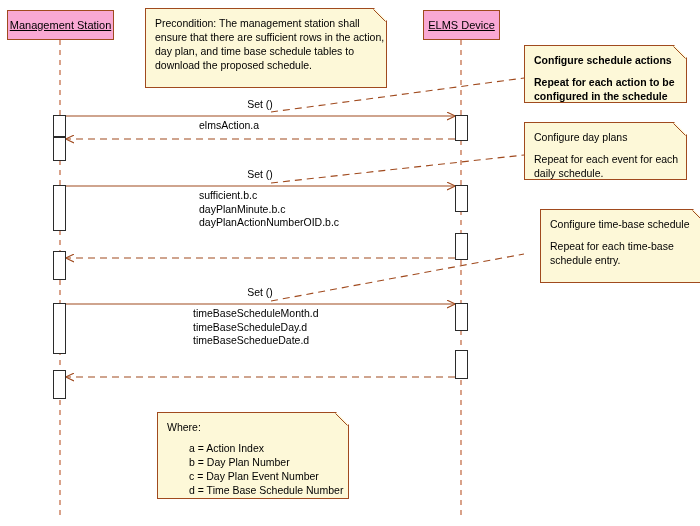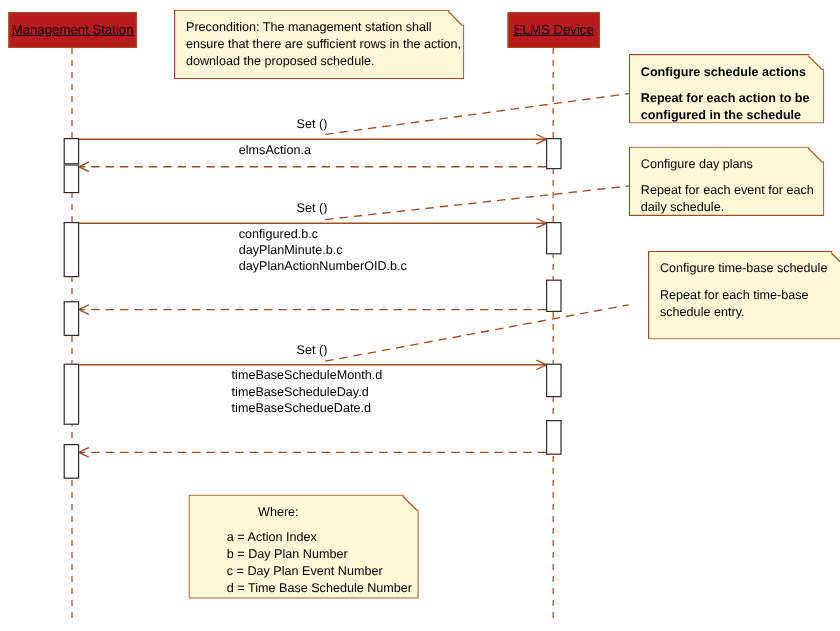--- a/index.html
+++ b/index.html
@@ -25,21 +25,21 @@
     left: 0; top: 0;
     width: 700px;
     height: 526px;
     overflow: visible;
   }
 
   
   .participant {
     position: absolute;
     box-sizing: border-box;
-    background: #b91c1c;
+    background: #f9a8d4;
     border: 1px solid #a04a1e;
     display: flex;
     align-items: center;
     justify-content: center;
   }
   .participant .plabel {
     font-size: 11px;
     color: #000000;
     text-decoration: underline;
     white-space: nowrap;
@@ -63,21 +63,21 @@
     right: 0;
     top: 0;
     width: 13px;
     height: 13px;
     pointer-events: none;
   }
   .note .nline { display: block; white-space: nowrap; }
   .note .nspacer { display: block; height: 8px; }
 
   
-  .note.legend .nlead { display:block; margin-bottom: 7px; margin-left: 48px; }
+  .note.legend .nlead { display:block; margin-bottom: 7px; }
   .note.legend .nitem { display:block; padding-left: 22px; white-space: nowrap; }
 
   
   .activation {
     position: absolute;
     box-sizing: border-box;
     background: #ffffff;
     border: 1.4px solid #2b2b2b;
   }
 
@@ -155,39 +155,40 @@
   <div class="activation" style="left:455px; top:303px; width:13px; height:28px;"></div>
   <div class="activation" style="left:455px; top:350px; width:13px; height:29px;"></div>
 
   <div class="msg-label" style="left:200px; top:98px; width:120px;">Set ()</div>
   <div class="msg-params" style="left:199px; top:119px; width:200px;">
     <span class="pline">elmsAction.a</span>
   </div>
 
   <div class="msg-label" style="left:200px; top:168px; width:120px;">Set ()</div>
   <div class="msg-params" style="left:199px; top:189px; width:220px;">
-    <span class="pline">configured.b.c</span>
+    <span class="pline">sufficient.b.c</span>
     <span class="pline">dayPlanMinute.b.c</span>
     <span class="pline">dayPlanActionNumberOID.b.c</span>
   </div>
 
   <div class="msg-label" style="left:200px; top:286px; width:120px;">Set ()</div>
   <div class="msg-params" style="left:193px; top:307px; width:230px;">
     <span class="pline">timeBaseScheduleMonth.d</span>
     <span class="pline">timeBaseScheduleDay.d</span>
     <span class="pline">timeBaseSchedueDate.d</span>
   </div>
 
-  <div class="note" style="left:145px; top:8px; width:242px; height:58px;">
+  <div class="note" style="left:145px; top:8px; width:242px; height:80px;">
     <svg class="fold" viewBox="0 0 13 13" xmlns="http://www.w3.org/2000/svg">
       <path d="M0,0 L13,13 L0,13 Z" fill="#fdf8d8" stroke="none" transform="translate(0,0)"></path>
       <path d="M0.5,0.5 L12.5,12.5" stroke="#a04a1e" stroke-width="1" fill="none"></path>
     </svg>
     <span class="nline">Precondition: The management station shall</span>
     <span class="nline">ensure that there are sufficient rows in the action,</span>
+    <span class="nline">day plan, and time base schedule tables to</span>
     <span class="nline">download the proposed schedule.</span>
   </div>
 
   <div class="note" style="left:524px; top:45px; width:163px; height:58px;font-weight:bold;">
     <svg class="fold" viewBox="0 0 13 13" xmlns="http://www.w3.org/2000/svg">
       <path d="M0.5,0.5 L12.5,12.5" stroke="#a04a1e" stroke-width="1" fill="none"></path>
     </svg>
     <span class="nline">Configure schedule actions</span>
     <span class="nspacer"></span>
     <span class="nline">Repeat for each action to be</span>

